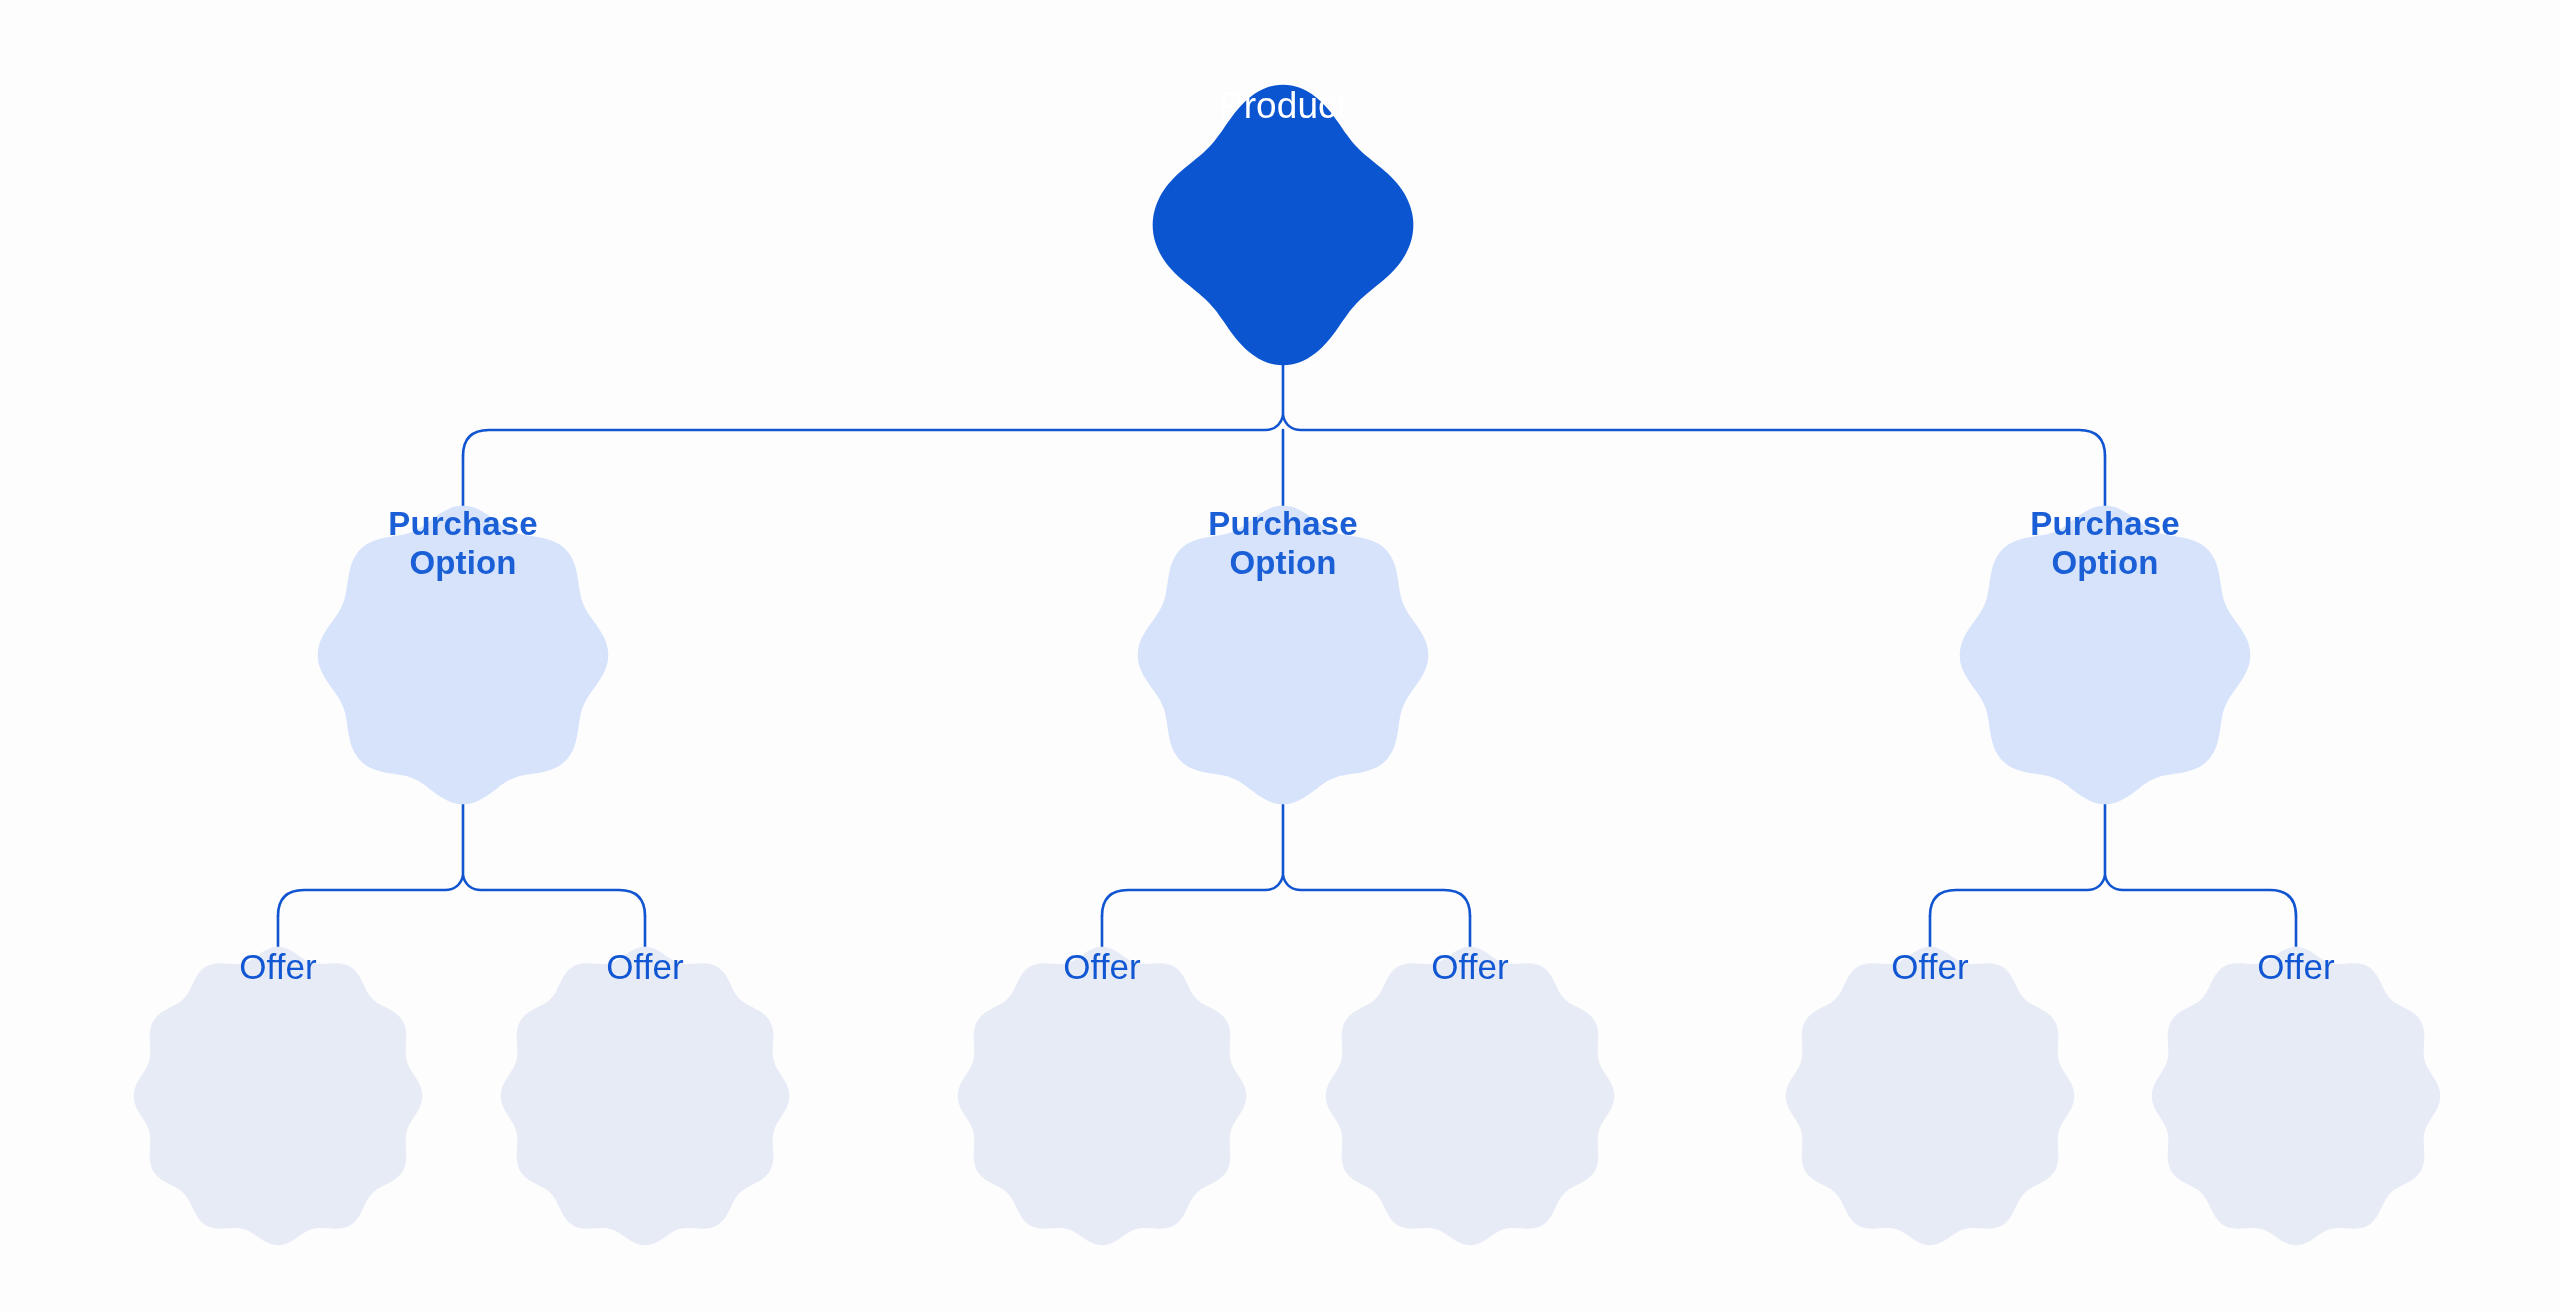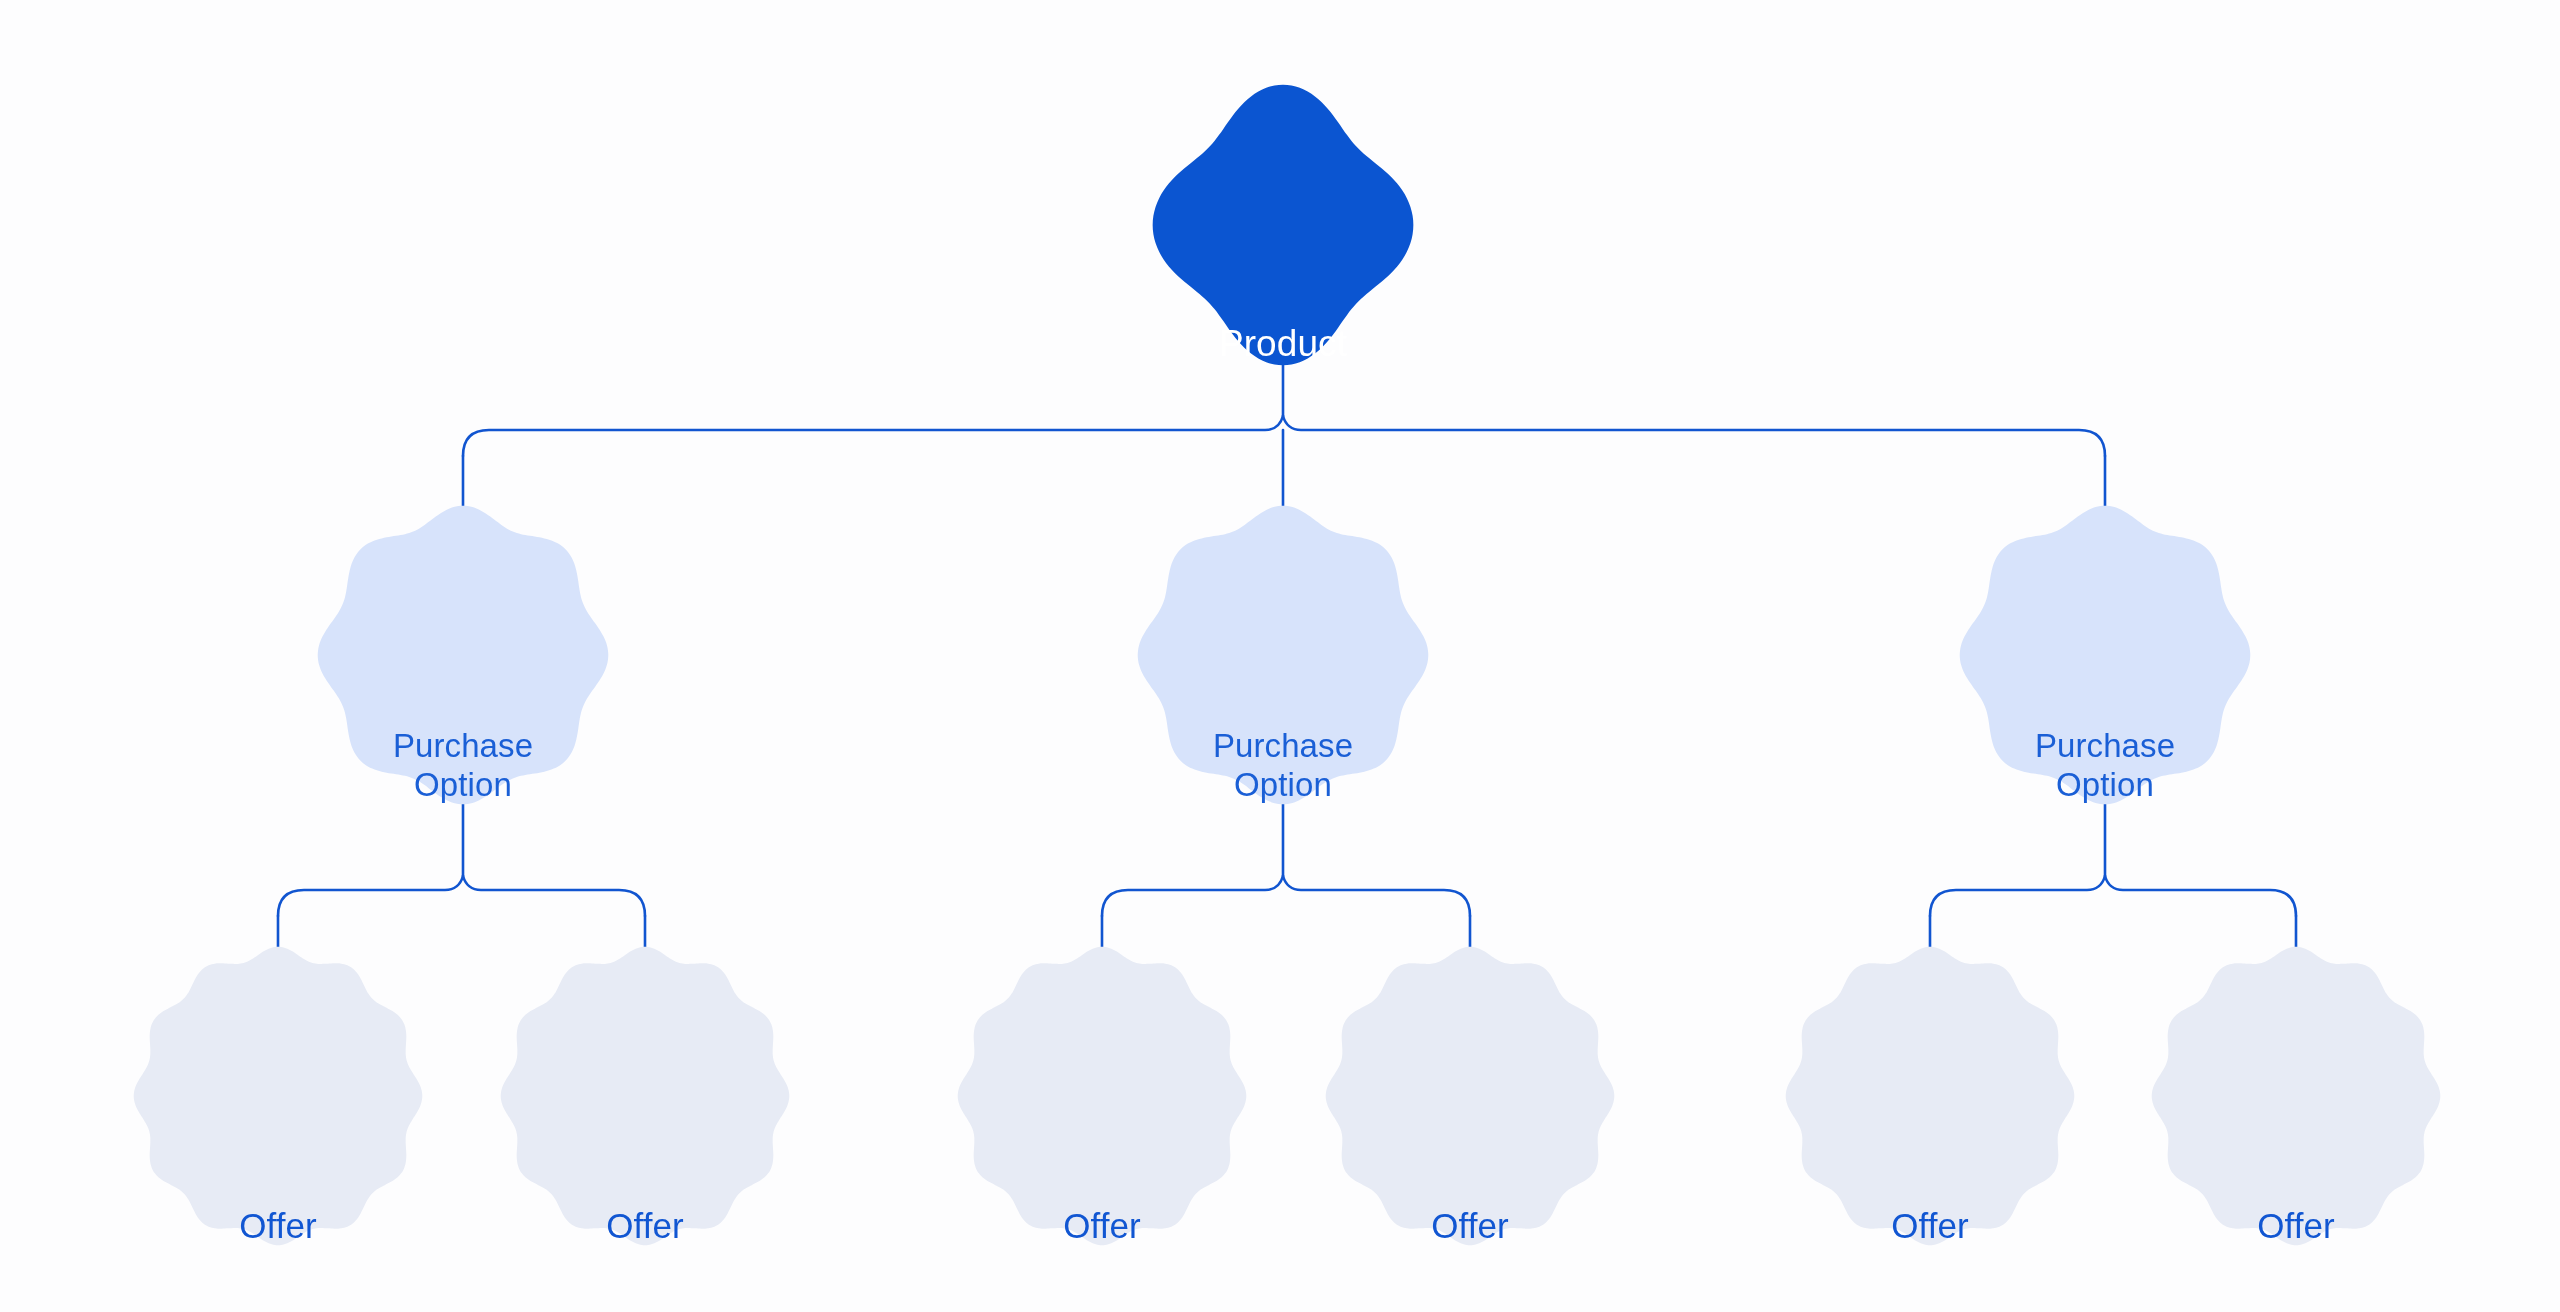--- a/index.html
+++ b/index.html
@@ -18,21 +18,21 @@
   #edges {
     position: absolute;
     inset: 0;
     width: 2560px;
     height: 1312px;
     pointer-events: none;
   }
   .node {
     position: absolute;
     display: flex;
-    align-items: flex-end;
+    align-items: flex-start;
     justify-content: center;
     text-align: center;
     box-sizing: border-box;
     line-height: 1.18;
     letter-spacing: 0.1px;
     -webkit-font-smoothing: antialiased;
   }
   .node .blobwrap {
     position: absolute;
     inset: 0;
@@ -51,21 +51,21 @@
     padding: 0 6px;
   }
   .node-product .label {
     color: #ffffff;
     font-size: 37px;
     font-weight: 400;
   }
   .node-option .label {
     color: #1a5fd6;
     font-size: 33px;
-    font-weight: 400;
+    font-weight: 700;
   }
   .node-offer .label {
     color: #1156d2;
     font-size: 35px;
     font-weight: 400;
   }
 </style>
 </head>
 <body>
 

